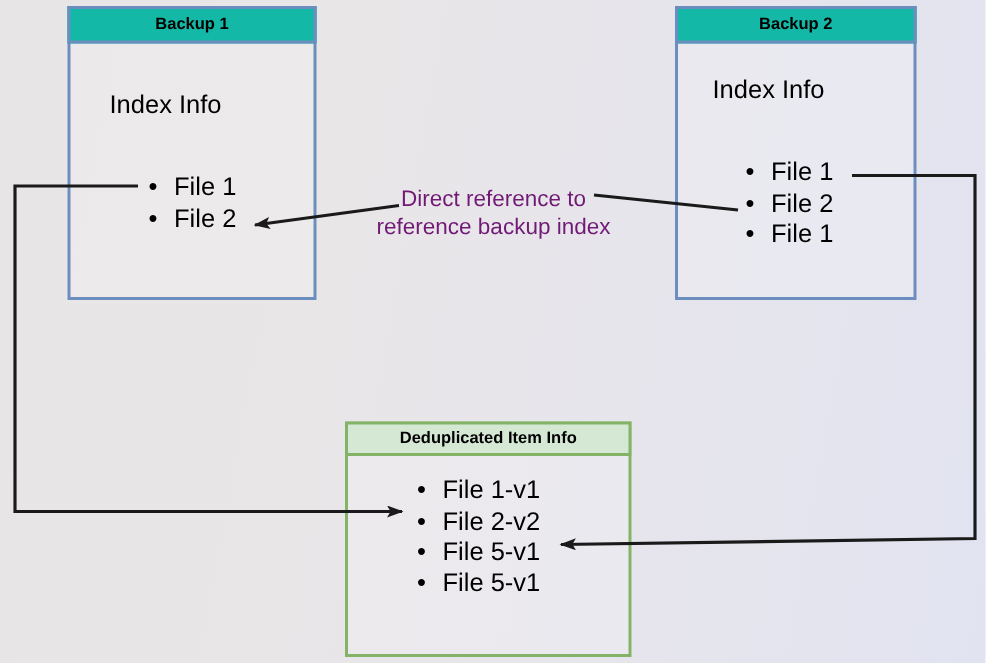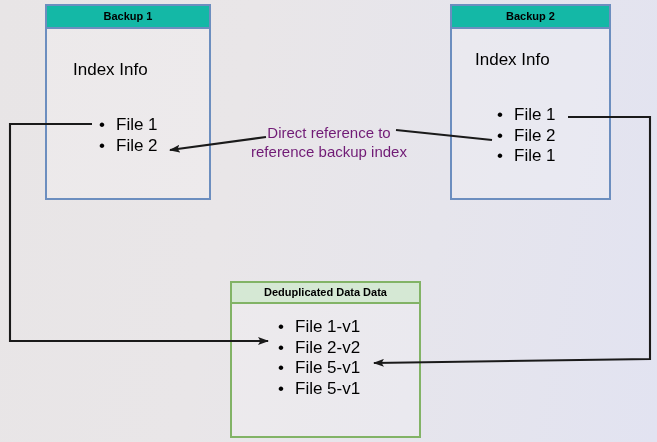--- a/index.html
+++ b/index.html
@@ -107,21 +107,21 @@
   </div>
   <div class="index-label" style="left:475px; top:50px;">Index Info</div>
   <ul class="bullet-list" style="left:497px; top:105px;">
     <li>File 1</li>
     <li>File 2</li>
     <li>File 1</li>
   </ul>
 
   <div class="box box-green" style="left:230px; top:281px; width:191px; height:157px;"></div>
   <div class="box-header hdr-green" style="left:230px; top:281px; width:191px; height:23px;">
-    <span>Deduplicated Data Data</span>
+    <span>Deduplicated Item Info</span>
   </div>
   <ul class="bullet-list" style="left:278px; top:317px;">
     <li>File 1-v1</li>
     <li>File 2-v2</li>
     <li>File 5-v1</li>
     <li>File 5-v1</li>
   </ul>
 
   <div class="caption" style="left:248px; top:123px; width:162px;">
     <div>Direct reference to</div>

